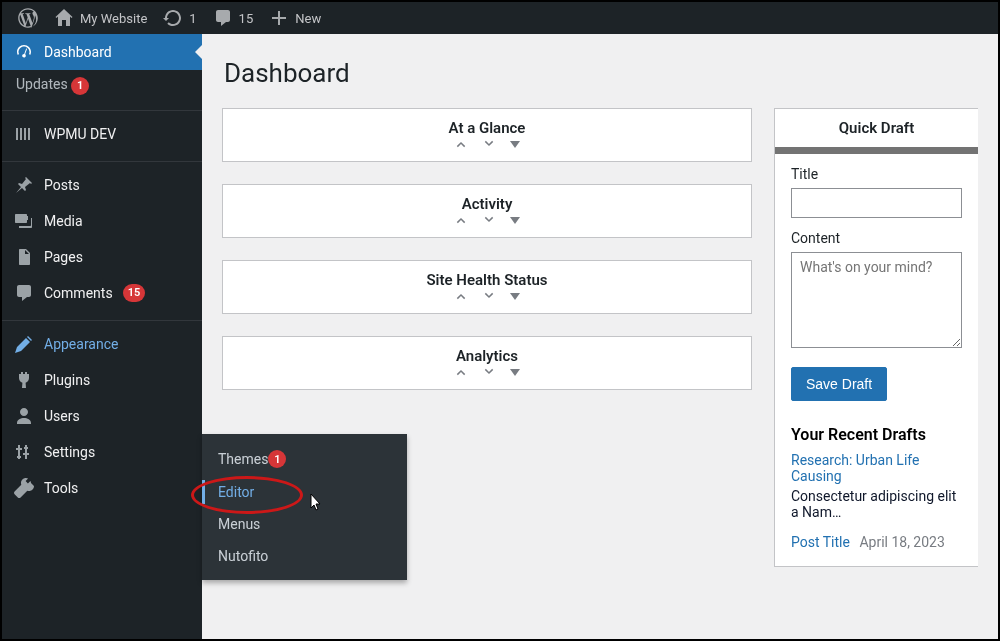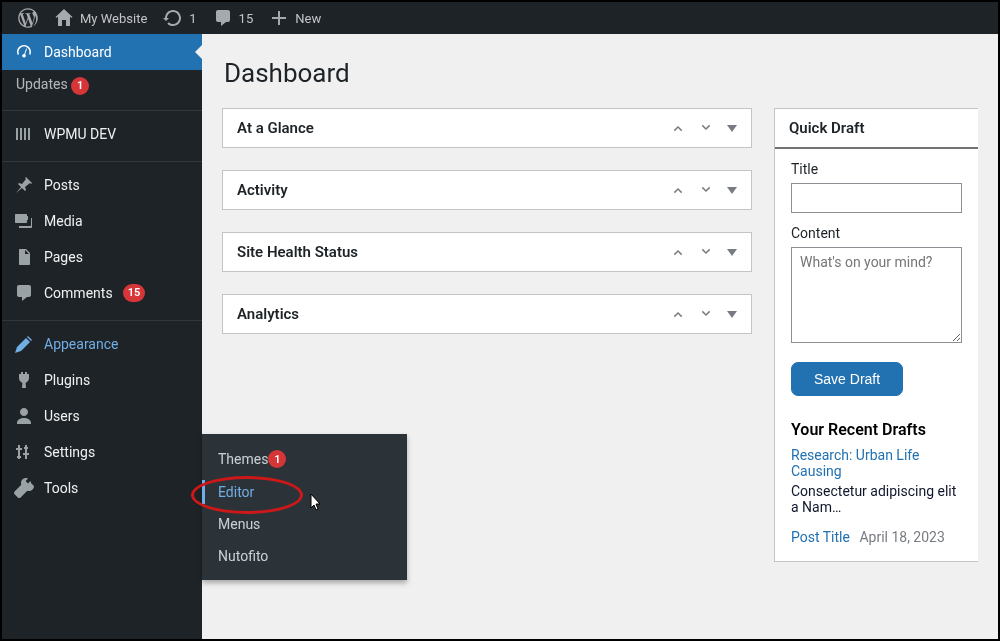--- a/index.html
+++ b/index.html
@@ -44,30 +44,30 @@
   
   .anno-ellipse { position:absolute; border:3px solid #cc1818; border-radius:50%; pointer-events:none; z-index:60;}
   .cursor-ptr { position:absolute; z-index:70; width:20px; height:20px; }
 
   
   h1.page-title { font-size:26px; font-weight:400; margin:16px 0 20px 2px; color:#1d2327; }
   .panels { display:flex; gap:22px; }
   .col-left { width:530px; }
   .col-right { flex:1; min-width:0; }
   .meta-box { background:#fff; border:1px solid #c3c4c7; margin-bottom:22px; }
-  .meta-head { display:flex; align-items:center; justify-content:space-between; padding:10px 14px; font-size:15px; font-weight:600; color:#1d2327; }
+  .meta-head { display:flex; align-items:center; justify-content:space-between; padding:10px 14px; font-size:15px; font-weight:600; color:#1d2327;flex-direction:column; }
   .handle-actions { display:flex; align-items:center; gap:14px; }
   .handle-actions svg { width:14px; height:14px; fill:#787c82; cursor:pointer; }
   .triangle-down { width:0;height:0;border-left:5px solid transparent;border-right:5px solid transparent;border-top:7px solid #787c82; cursor:pointer; }
 
   .qd-body { padding:0 16px 16px 16px; }
   .qd-body label { display:block; margin:12px 0 6px 0; color:#1d2327; }
   .qd-body input[type=text], .qd-body textarea { width:100%; border:1px solid #8c8f94; padding:6px 8px; font-size:14px; font-family:inherit; background:#fff; color:#2c3338;}
   .qd-body textarea { height:96px; resize:vertical; }
-  .btn-primary { background:#2271b1; border:1px solid #2271b1; color:#fff; padding:8px 22px; font-size:14px; border-radius:7px; cursor:pointer; margin:16px 0 6px 0; }
+  .btn-primary { background:#2271b1; border:1px solid #2271b1; color:#fff; padding:8px 14px; font-size:14px; border-radius:2px; cursor:pointer; margin:16px 0 6px 0; }
   .drafts h3 { font-size:16px; font-weight:600; margin:18px 0 8px 0; }
   .drafts .draft-title { color:#2271b1; cursor:pointer; }
   .drafts .excerpt { color:#0f172a; margin:4px 0 14px 0; }
   .drafts .date { color:#787c82; margin-left:6px; }
 
 </style>
 </head>
 <body>
 
 <div class="adminbar">
@@ -292,21 +292,21 @@
                 </svg>
               <span class="triangle-down"></span>
             </span>
           </div>
         </div>
 
       </div>
 
       <div class="col-right">
         <div class="meta-box" style="border-right:none;">
-          <div class="meta-head" style="border-bottom:2px solid #737373;">
+          <div class="meta-head" style="border-bottom:7px solid #737373;">
             <span>Quick Draft</span>
           </div>
           <div class="qd-body">
             <label>Title</label>
             <input type="text" value="" style="">
             <label>Content</label>
             <textarea placeholder="What's on your mind?" style=""></textarea>
             <button class="btn-primary">Save Draft</button>
 
             <div class="drafts">

